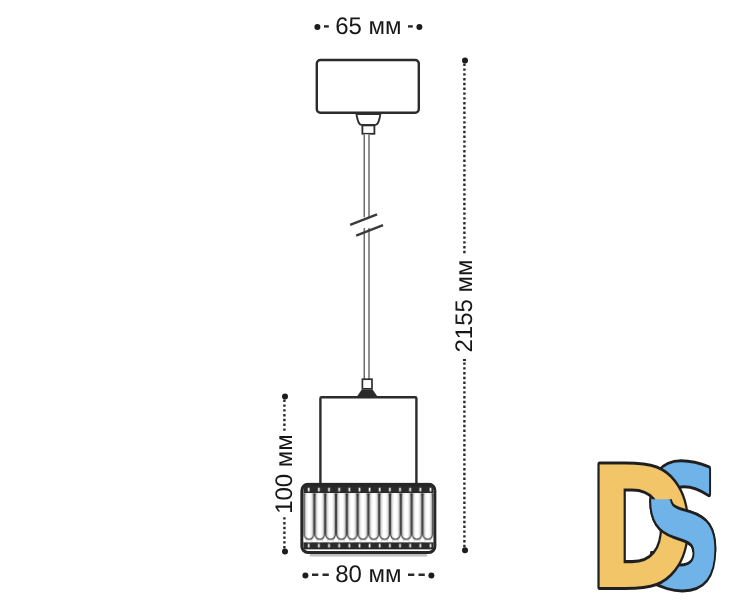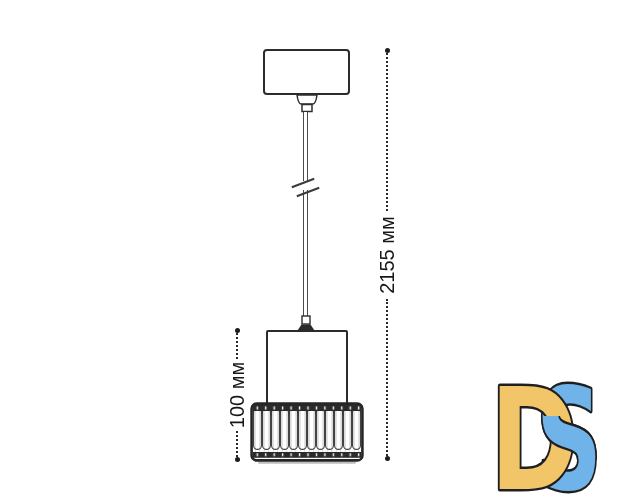--- a/index.html
+++ b/index.html
@@ -49,20 +49,27 @@
   .logo-svg text {
     font-family:"DejaVu Sans", sans-serif; font-weight:bold;
     paint-order:stroke; stroke-linejoin:round;
   }
 </style>
 </head>
 <body>
 
 <div class="canvas">
 
+  <div class="dim-h" style="left:262px; top:9px; width:90px; height:26px;">
+    <span class="dot"></span>
+    <span class="dashline-h"></span>
+    <span class="dim-label">65 мм</span>
+    <span class="dashline-h"></span>
+    <span class="dot"></span>
+  </div>
 
   <div class="canopy"></div>
 
   <svg class="stem-svg" style="left:295px; top:94px;" width="24" height="19" viewBox="0 0 24 19">
     <path d="M2,1 h20 c-0.5,3.5 -2,9 -4,9 h-12 c-2,0 -3.5,-5.5 -4,-9 z" fill="#ffffff" stroke="#2e2e2e" stroke-width="1.5"></path>
     <rect x="7" y="10.5" width="10" height="7" fill="#ffffff" stroke="#2e2e2e" stroke-width="1.5"></rect>
   </svg>
 
   <div class="cable-seg cable-top"></div>
   <div class="cable-seg cable-bottom"></div>
@@ -119,20 +126,27 @@
   <div class="dim-v" style="left:378px; top:48px; width:18px; height:413px;">
     <span class="dot"></span>
     <span class="dotline-v"></span>
     <span class="vlabel-box" style="height:88px;">
       <span class="dim-label">2155 мм</span>
     </span>
     <span class="dotline-v"></span>
     <span class="dot"></span>
   </div>
 
+  <div class="dim-h" style="left:252px; top:470px; width:110px; height:18px;">
+    <span class="dot"></span>
+    <span class="dashline-h"></span>
+    <span class="dim-label">80 мм</span>
+    <span class="dashline-h"></span>
+    <span class="dot"></span>
+  </div>
 
   <svg class="logo-svg" width="132" height="132" viewBox="0 0 132 132">
     <defs>
       <clipPath id="sOverClip">
           <rect x="0" y="52" width="132" height="44"></rect>
         </clipPath>
     </defs>
     <text x="52" y="125" font-size="140" textLength="66" lengthAdjust="spacingAndGlyphs" stroke-width="5" fill="#6fb3e8" stroke="#1f1f1f">S</text>
     <text x="6" y="125" font-size="140" textLength="88" lengthAdjust="spacingAndGlyphs" stroke="#1f1f1f" stroke-width="5" fill="#f1c568">D</text>
     <text x="52" y="125" font-size="140" textLength="66" lengthAdjust="spacingAndGlyphs" stroke="#1f1f1f" stroke-width="5" clip-path="url(#sOverClip)" fill="#6fb3e8">S</text>

